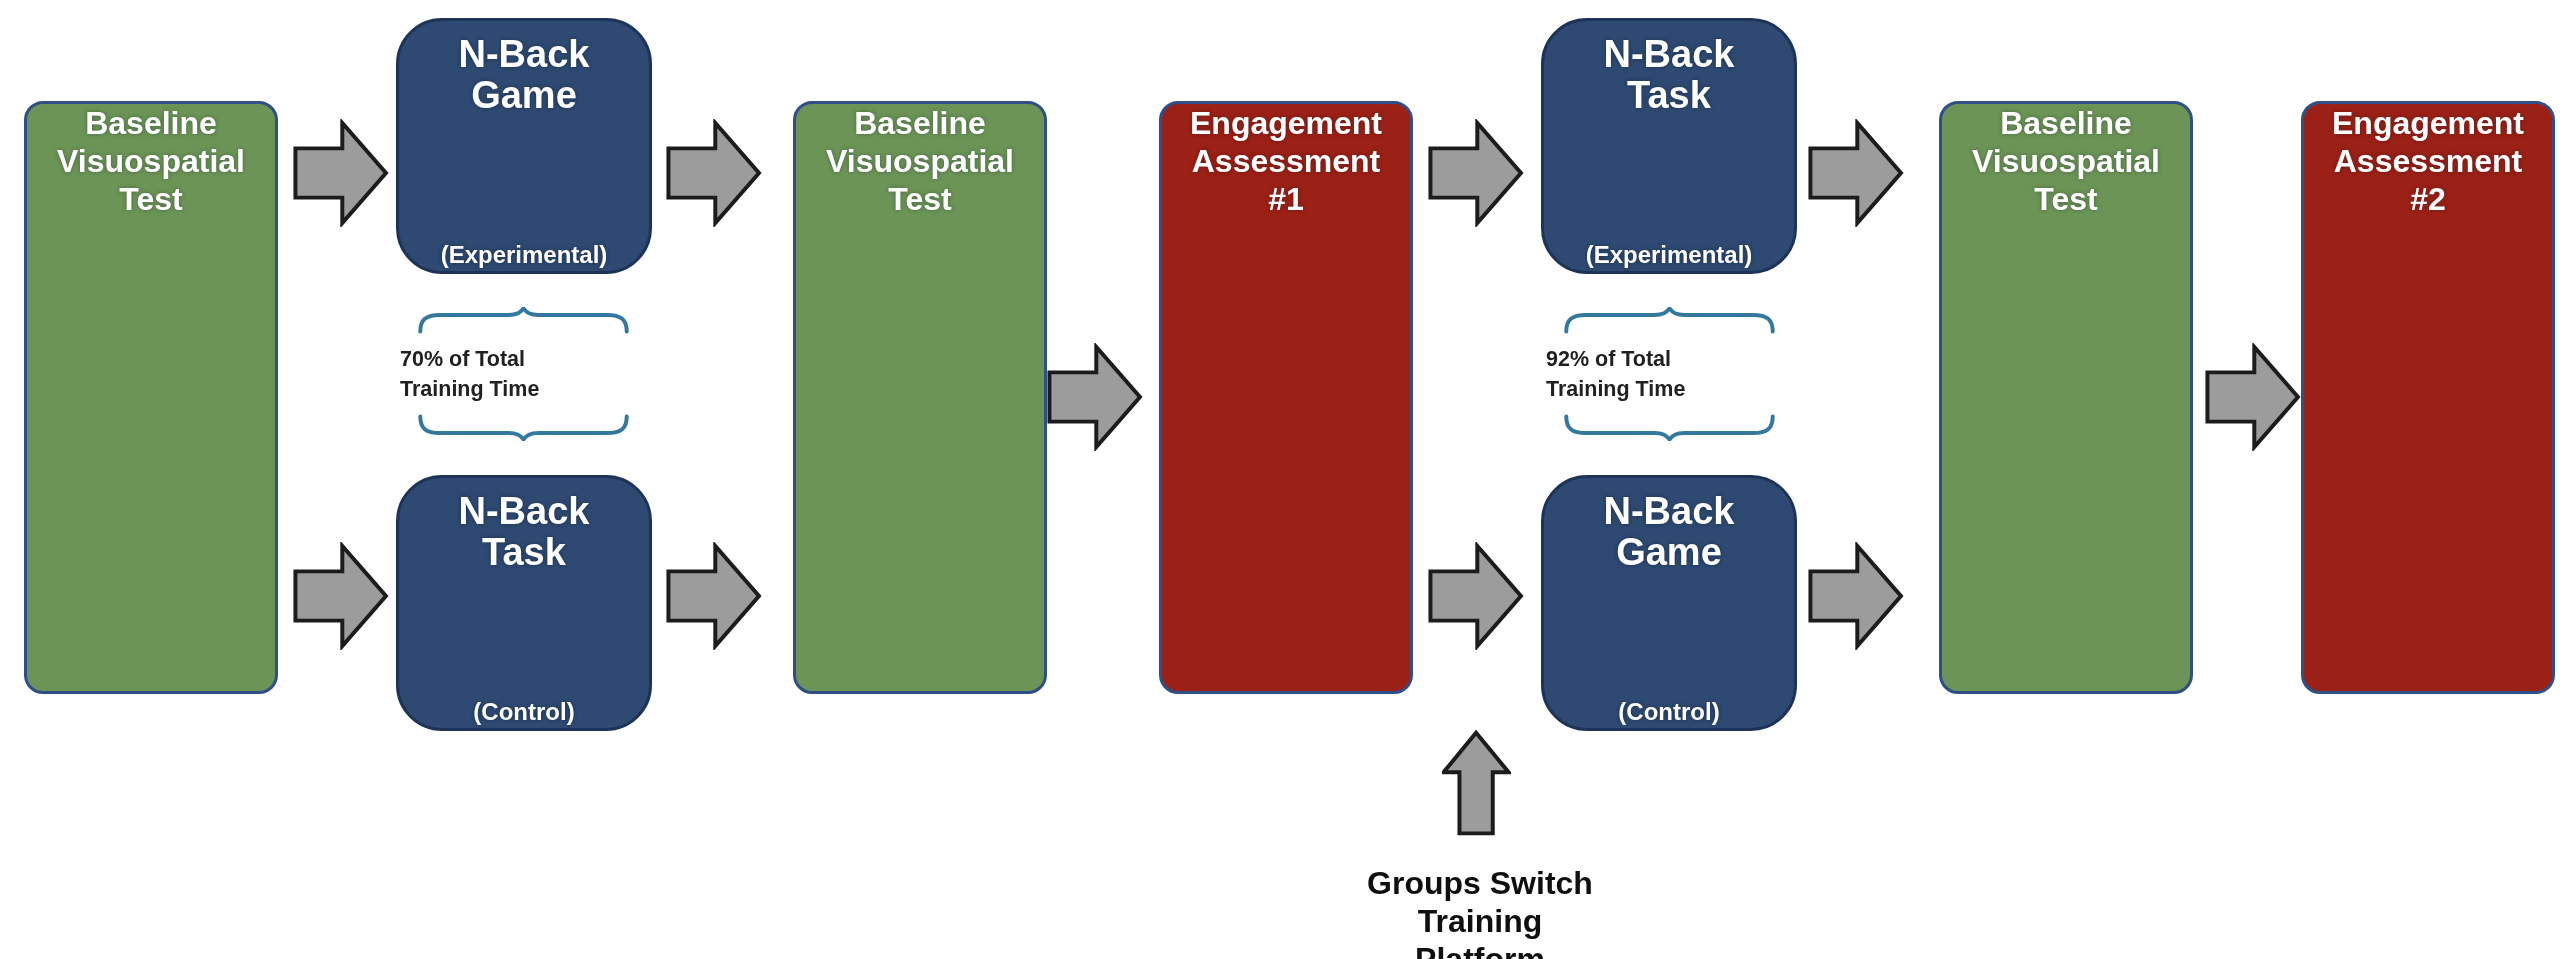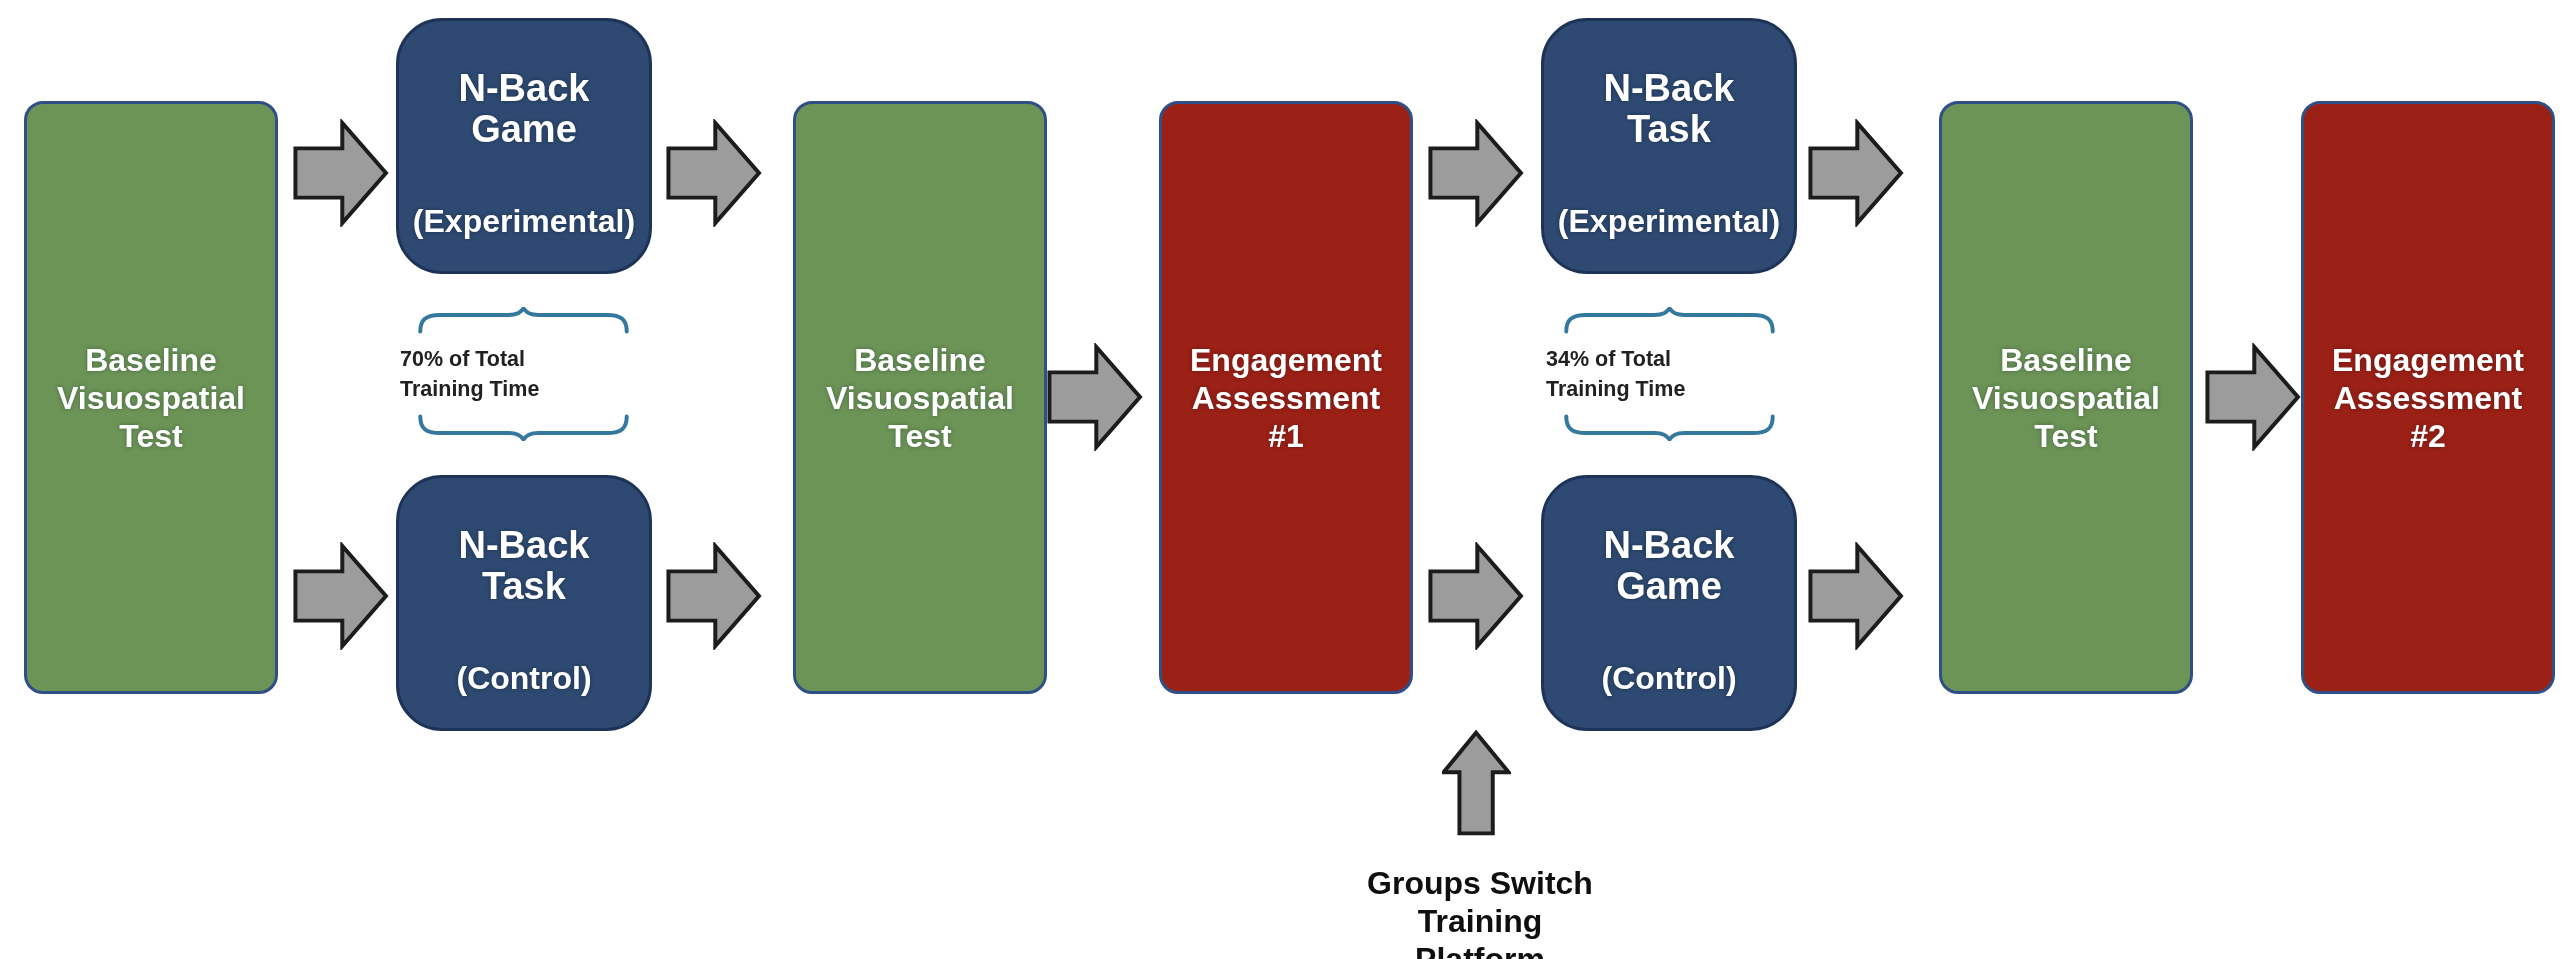--- a/index.html
+++ b/index.html
@@ -4,21 +4,21 @@
 <style>
   html, body { margin: 0; padding: 0; background: #ffffff; }
   .canvas {
     position: relative;
     width: 2576px;
     height: 959px;
     background: #ffffff;
     font-family: "Liberation Sans", sans-serif;
     overflow: hidden;
   }
-  .box { position: absolute; box-sizing: border-box; display: flex; flex-direction: column; align-items: center; justify-content: center; text-align: center; gap: 28px; }
+  .box { position: absolute; box-sizing: border-box; display: flex; flex-direction: column; align-items: center; justify-content: space-between; text-align: center; gap: 28px; }
   .box.tall { width: 254px; height: 593px; border-radius: 19px; }
   .box.green { background: var(--greenFill); border: 3.2px solid var(--tallBorder); }
   .box.red   { background: var(--redFill);   border: 3.2px solid var(--tallBorder); }
   .box.blue  { width: 256px; height: 256px; border-radius: 46px; background: var(--blueFill); border: 3.2px solid var(--blueBorder); padding-top: 12.7px; }
   .box-text {
     white-space: pre-line;
     color: var(--boxText);
     font-weight: bold;
     font-size: 32px;
     line-height: 38px;
@@ -30,21 +30,21 @@
     font-weight: bold;
     font-size: 38px;
     line-height: 41px;
     text-shadow: 0 0 4px rgba(5,12,28,0.4);
   }
   .blue-sub {
     white-space: pre-line;
     margin-top: 27px;
     color: var(--boxText);
     font-weight: bold;
-    font-size: 32px;
+    font-size: 24px;
     line-height: 32px;
     text-shadow: 0 0 4px rgba(5,12,28,0.4);
   }
   .arrow { position: absolute; }
   .brace { position: absolute; }
   .brace-label {
     position: absolute;
     width: 247px;
     text-align: left;
     white-space: pre-line;
@@ -159,21 +159,21 @@
   </svg>
   <div class="brace-label" style="left:400px; top:344px;">70% of Total
 Training Time</div>
   <svg class="brace" style="left:416px; top:414px;" width="215" height="27" viewBox="0 0 270 34">
     <path d="M 5,3 C 5,18 12,24 30,24 L 116,24 C 127,24 131,27 135,32 C 139,27 143,24 154,24 L 240,24 C 258,24 265,18 265,3" style="fill:none; stroke:var(--braceStroke); stroke-width:5; stroke-linecap:round;"></path>
   </svg>
 
   <svg class="brace" style="left:1562px; top:307px;" width="215" height="27" viewBox="0 0 270 34">
     <path d="M 5,31 C 5,16 12,10 30,10 L 116,10 C 127,10 131,7 135,2 C 139,7 143,10 154,10 L 240,10 C 258,10 265,16 265,31" style="fill:none; stroke:var(--braceStroke); stroke-width:5; stroke-linecap:round;"></path>
   </svg>
-  <div class="brace-label" style="left:1546px; top:344px;">34% of Total
+  <div class="brace-label" style="left:1546px; top:344px;">92% of Total
 Training Time</div>
   <svg class="brace" style="left:1562px; top:414px;" width="215" height="27" viewBox="0 0 270 34">
     <path d="M 5,3 C 5,18 12,24 30,24 L 116,24 C 127,24 131,27 135,32 C 139,27 143,24 154,24 L 240,24 C 258,24 265,18 265,3" style="fill:none; stroke:var(--braceStroke); stroke-width:5; stroke-linecap:round;"></path>
   </svg>
 
   <svg class="arrow" style="left:1442px; top:730px;" width="69" height="106" viewBox="0 0 87 133">
     <polygon points="43,3 84,53 64,53 64,130 22,130 22,53 2,53" style="fill:var(--arrowFill); stroke:var(--arrowOutline); stroke-width:5;"></polygon>
   </svg>
   <div class="switch-label" style="left:1351px; top:864px;">Groups Switch
 Training Platform</div>

